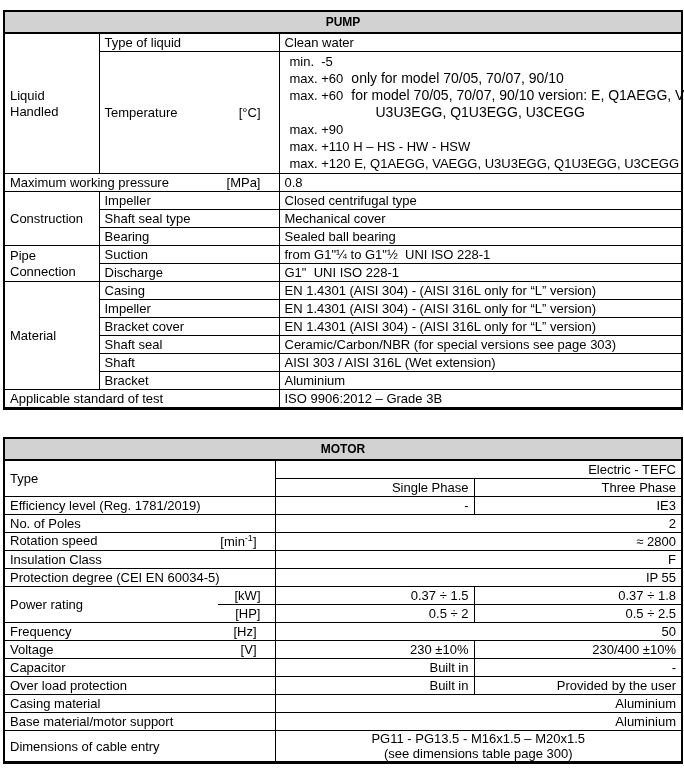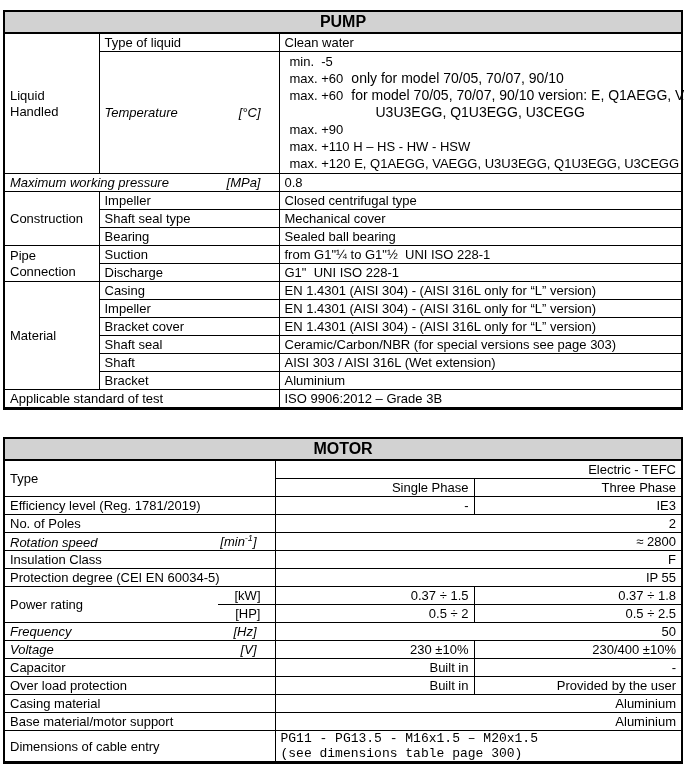--- a/index.html
+++ b/index.html
@@ -1,34 +1,34 @@
 <!DOCTYPE html>
 <html><head>
 <meta charset="utf-8">
 <style>
   html, body { margin: 0; padding: 0; background: #ffffff; }
   body { width: 684px; font-family: "Liberation Sans", sans-serif; color: #000; }
   .page { padding: 10px 3px 6px 3px; }
   table { border-collapse: collapse; table-layout: fixed; width: 678px;
           font-size: 13px; border: 2px solid #000; border-bottom-width: 3px; }
   td { border: 1px solid #000; height: 17px; padding: 0 5px; vertical-align: middle; }
-  td.head { background: #d2d2d2; font-weight: bold; font-size: 16px;
+  td.head { background: #d2d2d2; font-weight: bold; font-size: 12px;
             text-align: center; height: 20px; border-bottom: 2px solid #000; }
   .grp { line-height: 16px; }
   .ctr { text-align: right; padding-left: 8px; }
-  .lblflex { display: flex; justify-content: space-between; align-items: flex-end; font-style: italic; }
+  .lblflex { display: flex; justify-content: space-between; align-items: flex-start; }
   .unit { padding-right: 13px; white-space: pre; }
   .pre { white-space: pre; }
   .note { font-size: 14px; margin-left: 8px; white-space: pre; }
   .temp-cell { padding: 1px 10px; }
   .temp-line { line-height: 17px; white-space: nowrap; }
   .temp-line.cont { padding-left: 86px; }
   .temp-line.cont .note { margin-left: 0; }
   .unitcell { text-align: right; padding-right: 14px; border-left: hidden; }
-  .two-line { line-height: 15px; height: 30px; text-align: left; font-family: Liberation Mono, monospace; }
+  .two-line { line-height: 15px; height: 30px; text-align: center; }
   sup { font-size: 9px; }
   .motor-gap { height: 27px; }
 </style>
 </head>
 <body>
 
 <div class="page">
 
   <table>
     <colgroup>

